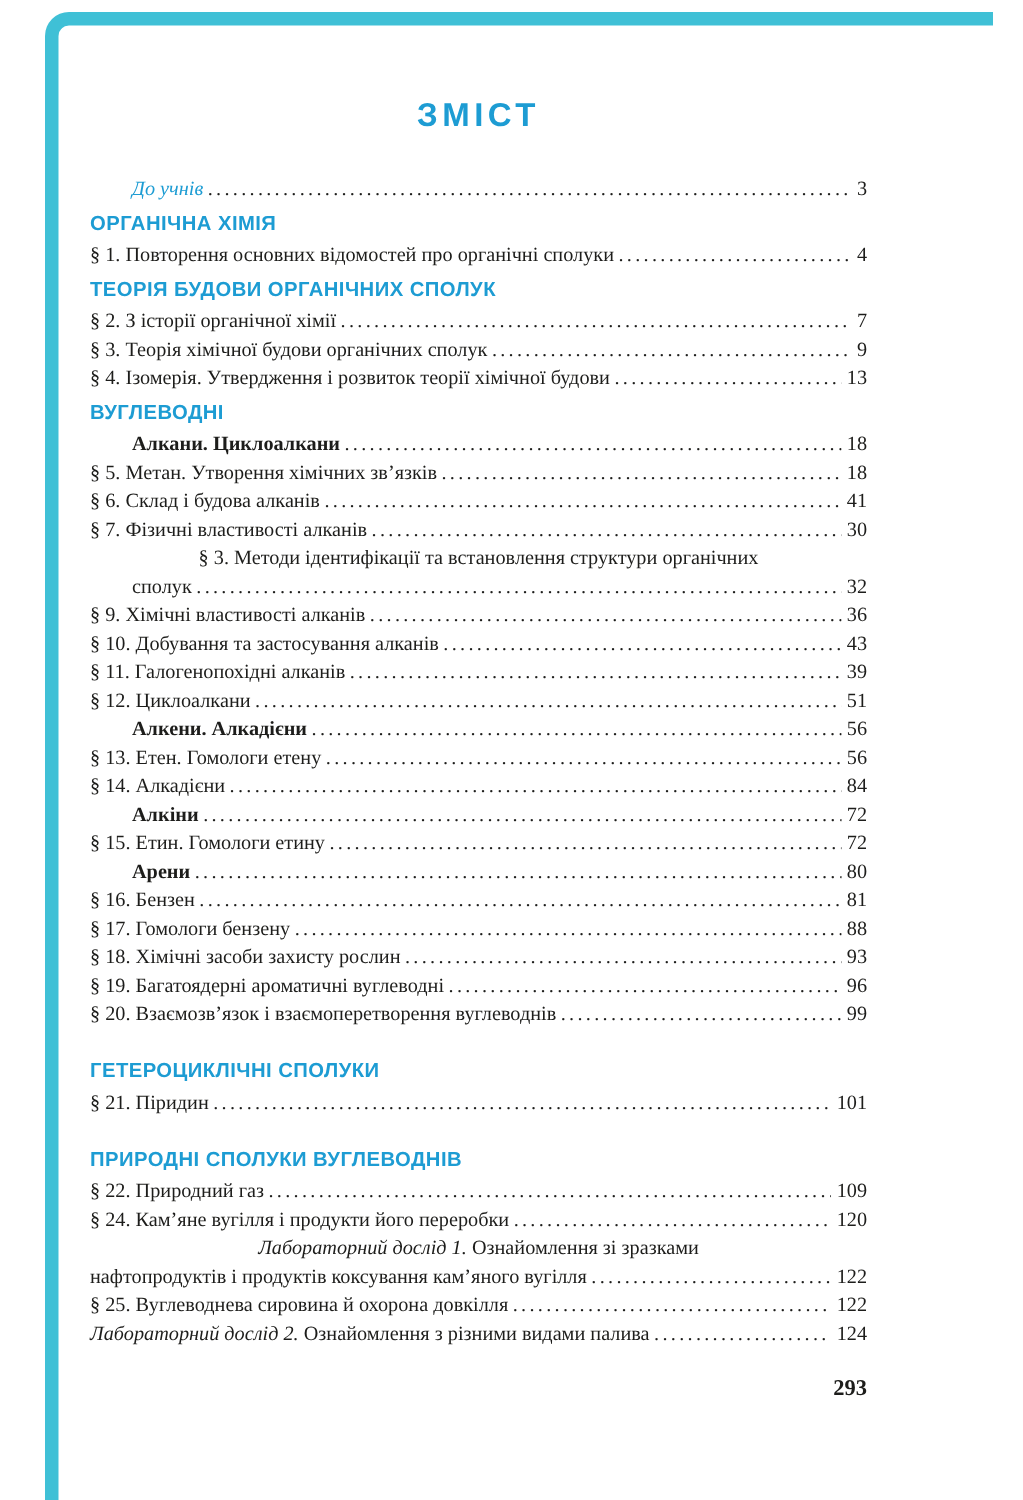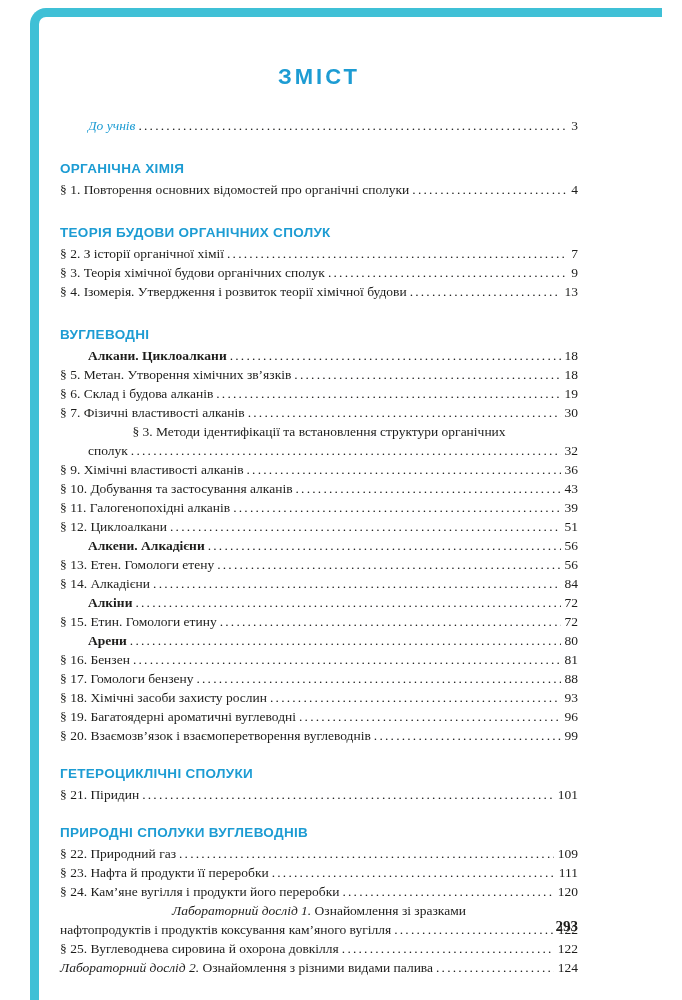--- a/index.html
+++ b/index.html
@@ -35,21 +35,21 @@
     letter-spacing: 3px;
     color: var(--accent, #1d9cd3);
   }
   .row { font-size: 13.5px; line-height: 19px; }
   .row.part {
     font-family: "Liberation Sans", sans-serif;
     font-weight: bold;
     font-size: 13.5px;
     letter-spacing: 0.3px;
     color: var(--accent, #1d9cd3);
-    margin-top: 24px;
+    margin-top: 4px;
     margin-bottom: 2px;
   }
   .row.gap-large { margin-top: 19px; }
   .line { display: flex; align-items: baseline; justify-content: center; }
   .txt { white-space: nowrap; }
   .row.front .txt { margin-left: 28px; font-style: italic; color: var(--accent, #1d9cd3); }
   .row.group .txt { margin-left: 28px; font-weight: bold; }
   .row.indent2 .line.cont .txt { margin-left: 28px; }
   .leader {
     flex: 1 1 auto;
@@ -129,21 +129,21 @@
           <div class="line">
             <span class="txt">§ 5. Метан. Утворення хімічних зв’язків</span>
             <span class="leader"></span>
             <span class="pg">18</span>
           </div>
         </div>
         <div class="row item">
           <div class="line">
             <span class="txt">§ 6. Склад і будова алканів</span>
             <span class="leader"></span>
-            <span class="pg">19</span>
+            <span class="pg">41</span>
           </div>
         </div>
         <div class="row item">
           <div class="line">
             <span class="txt">§ 7. Фізичні властивості алканів</span>
             <span class="leader"></span>
             <span class="pg">30</span>
           </div>
         </div>
         <div class="row item indent2">
@@ -268,27 +268,20 @@
             <span class="leader"></span>
             <span class="pg">101</span>
           </div>
         </div>
         <div class="row part gap-large"><span>ПРИРОДНІ СПОЛУКИ ВУГЛЕВОДНІВ</span></div>
         <div class="row item">
           <div class="line">
             <span class="txt">§ 22. Природний газ</span>
             <span class="leader"></span>
             <span class="pg">109</span>
-          </div>
-        </div>
-        <div class="row item">
-          <div class="line">
-            <span class="txt">§ 23. Нафта й продукти її переробки</span>
-            <span class="leader"></span>
-            <span class="pg">111</span>
           </div>
         </div>
         <div class="row item">
           <div class="line">
             <span class="txt">§ 24. Кам’яне вугілля і продукти його переробки</span>
             <span class="leader"></span>
             <span class="pg">120</span>
           </div>
         </div>
         <div class="row item">

